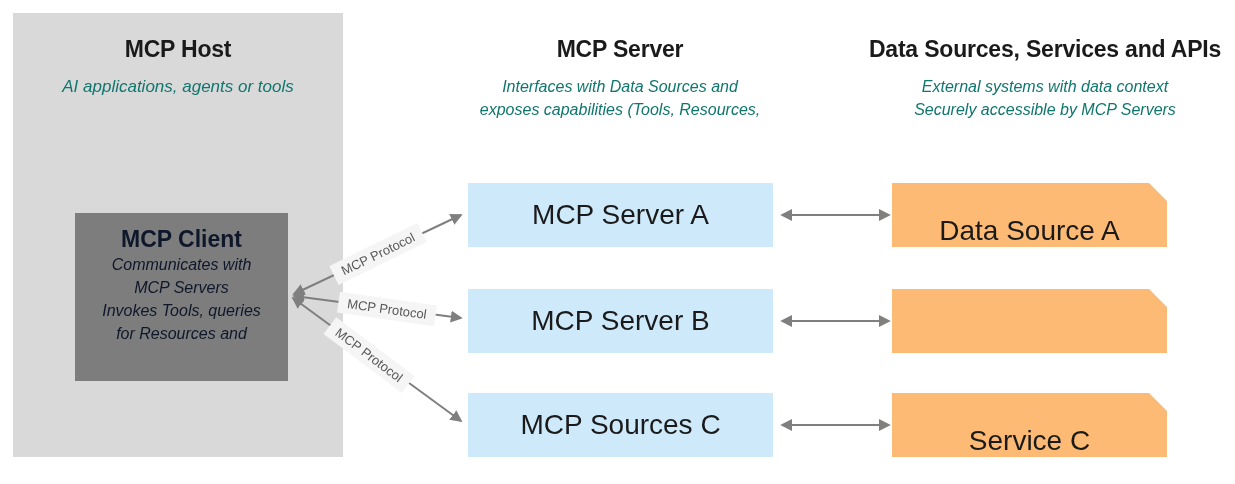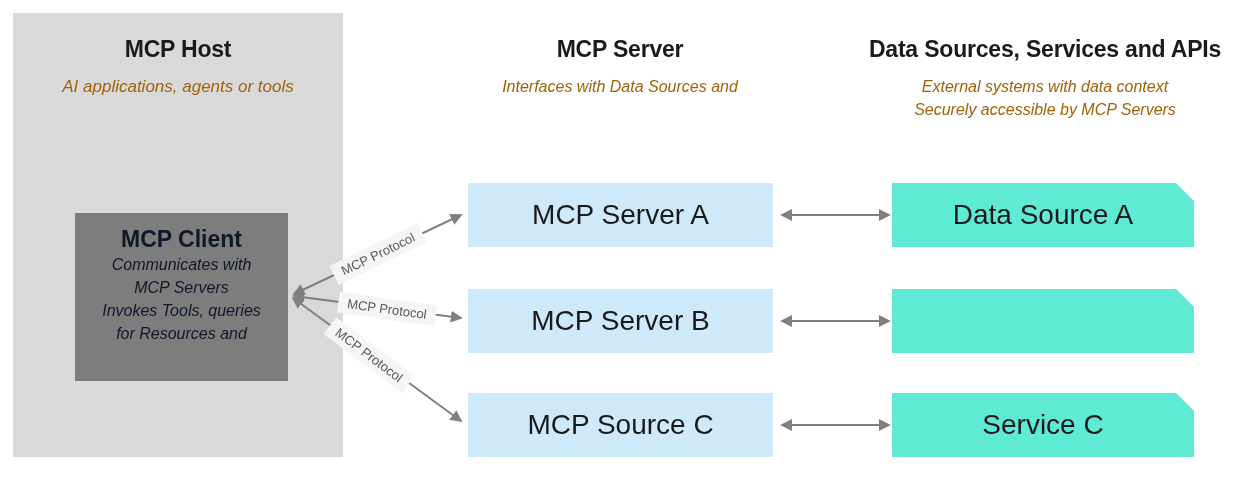--- a/index.html
+++ b/index.html
@@ -5,42 +5,43 @@
   html,body{margin:0;padding:0;background:#ffffff;}
   .canvas{
     position:relative;width:1235px;height:484px;background:#ffffff;overflow:hidden;
     font-family:"Liberation Sans",sans-serif;color:#1a1a1a;
   }
   
   .host-panel{position:absolute;left:13px;top:13px;width:330px;height:444px;background:#D9D9D9;}
   
   .col-header{position:absolute;text-align:center;}
   .col-header .title{font-size:23px;font-weight:bold;letter-spacing:-0.2px;}
-  .col-header .subtitle{font-style:italic;font-size:16px;line-height:23px;margin-top:12px;color:#a16207;}
+  .col-header .subtitle{font-style:italic;font-size:16px;line-height:23px;margin-top:12px;color:#0f766e;}
   .header-host{left:13px;top:36px;width:330px;}
   .header-host .subtitle{font-size:17px;}
   .header-server{left:440px;top:36px;width:360px;}
   .header-data{left:852px;top:36px;width:386px;}
   
   .client-box{
     position:absolute;left:75px;top:213px;width:213px;height:168px;background:#7D7D7D;
     color:#0f172a;text-align:center;
   }
   .client-box .client-title{font-size:23px;font-weight:bold;margin-top:13px;}
   .client-box .client-line{font-style:italic;font-size:16px;line-height:23px;}
   .client-box .client-line:first-of-type{margin-top:3px;}
   
   .node{
     position:absolute;width:305px;height:64px;display:flex;align-items:center;justify-content:center;
     font-size:28px;color:#1a1a1a;
   }
   .server-node{left:468px;background:#CEE9F9;}
   .source-node{
-    left:892px;width:302px;background:#5eead4;
+    left:892px;width:275px;background:#fdba74;
     clip-path:polygon(0 0, calc(100% - 18px) 0, 100% 18px, 100% 100%, 0 100%);
+    align-items:flex-end;
   }
   .row-0{top:183px;} .row-1{top:289px;} .row-2{top:393px;}
   .fold{
     position:absolute;top:0;right:0;width:0;height:0;
     border-top:18px solid #cfdff0;border-left:18px solid transparent;
   }
   
   .arrows{position:absolute;left:0;top:0;width:1235px;height:484px;pointer-events:none;}
   
   .protocol-label{
@@ -60,20 +61,21 @@
 
   <div class="col-header header-host">
     <div class="title">MCP Host</div>
     <div class="subtitle">AI applications, agents or tools</div>
   </div>
 
   <div class="col-header header-server">
     <div class="title">MCP Server</div>
     <div class="subtitle">
       <div>Interfaces with Data Sources and</div>
+      <div>exposes capabilities (Tools, Resources,</div>
     </div>
   </div>
 
   <div class="col-header header-data">
     <div class="title">Data Sources, Services and APIs</div>
     <div class="subtitle">
       <div>External systems with data context</div>
       <div>Securely accessible by MCP Servers</div>
     </div>
   </div>
@@ -106,21 +108,21 @@
     <div class="client-line">for Resources and</div>
   </div>
 
   <div class="node server-node row-0">
     <span>MCP Server A</span>
   </div>
   <div class="node server-node row-1">
     <span>MCP Server B</span>
   </div>
   <div class="node server-node row-2">
-    <span>MCP Source C</span>
+    <span>MCP Sources C</span>
   </div>
 
   <div class="node source-node row-0">
     <span class="fold"></span>
     <span>Data Source A</span>
   </div>
   <div class="node source-node row-1">
     <span class="fold"></span>
   </div>
   <div class="node source-node row-2">

